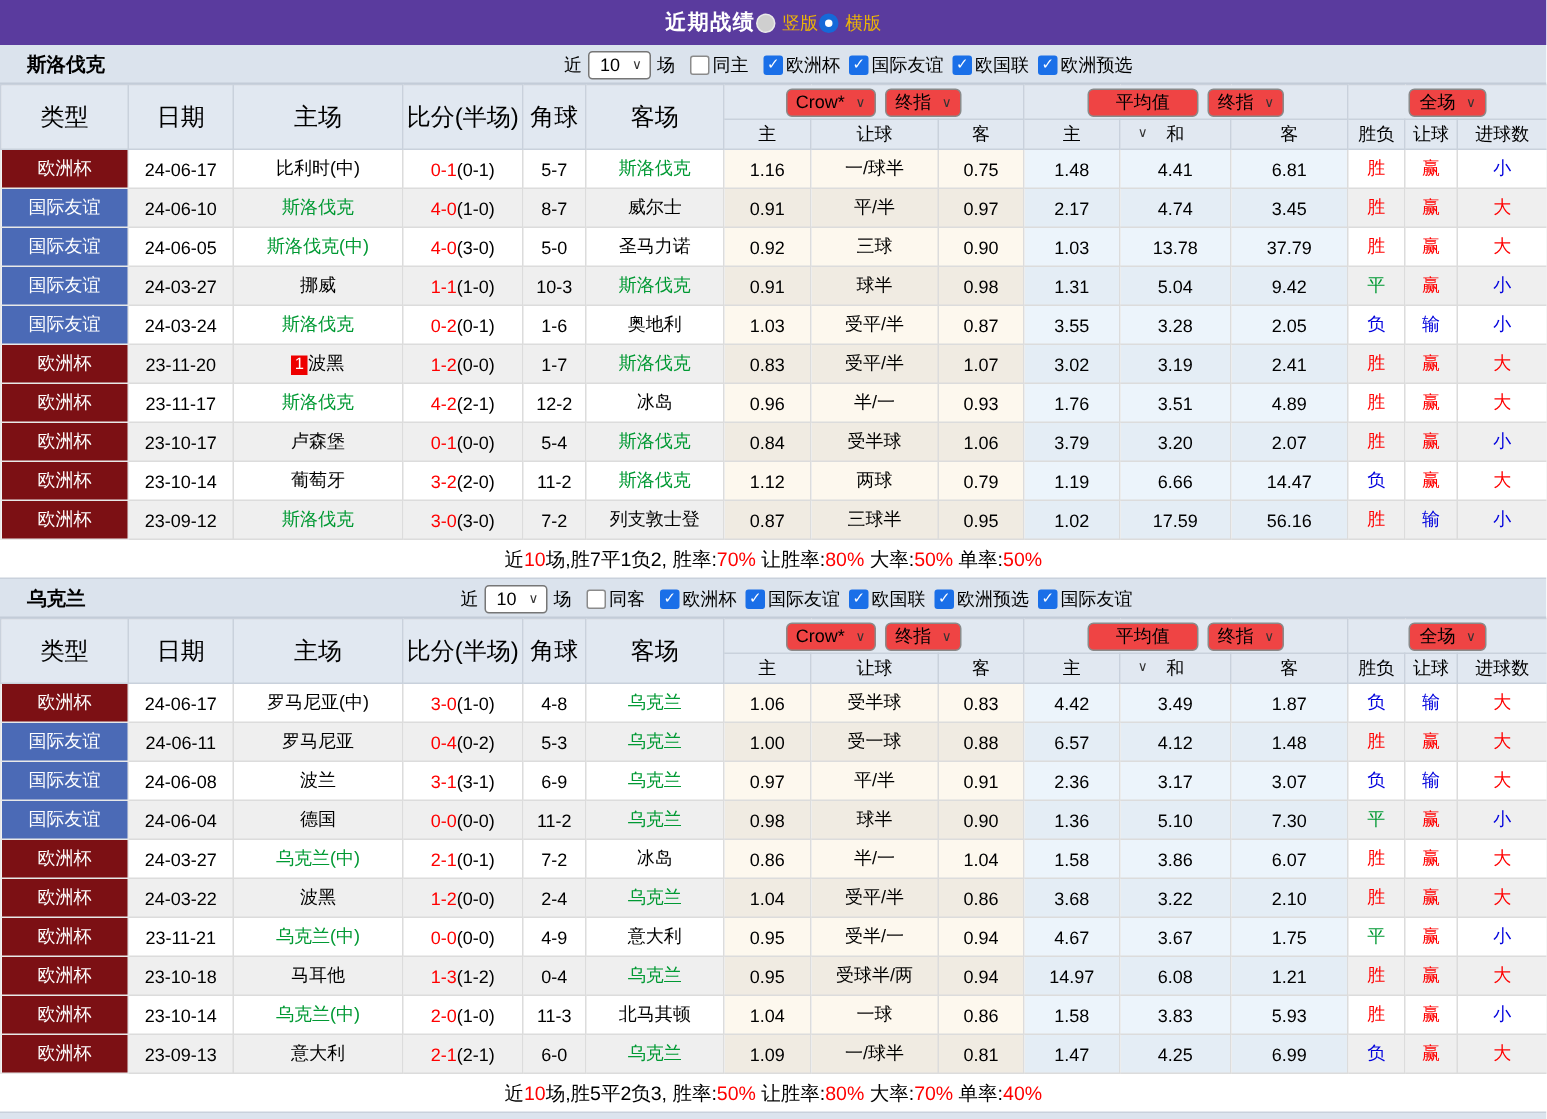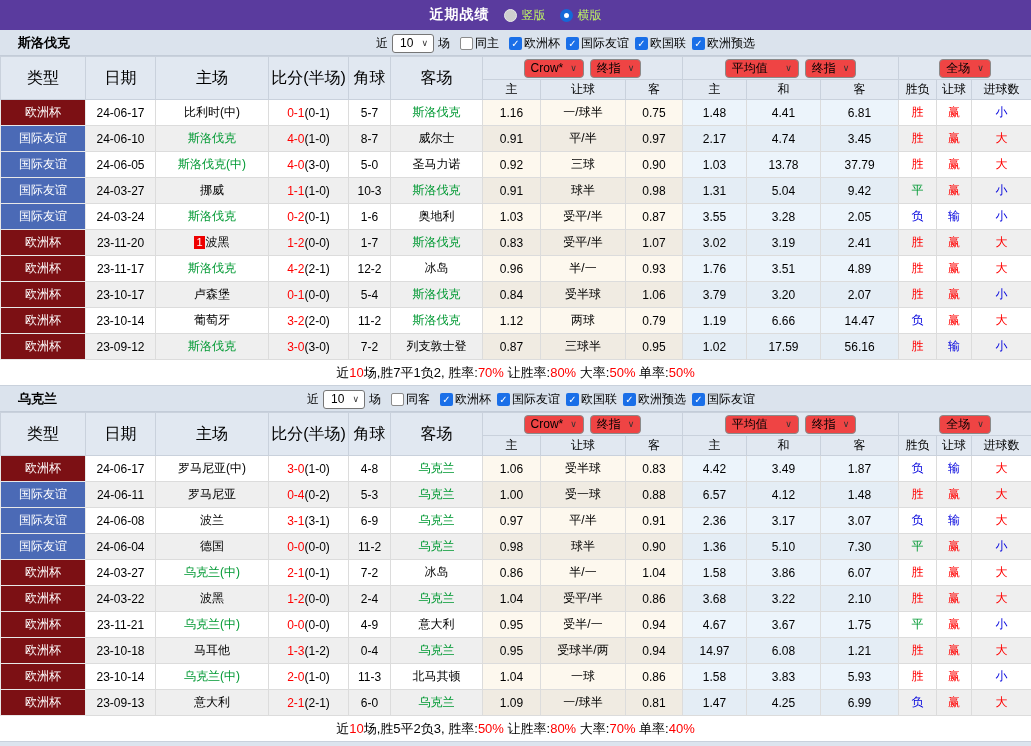--- a/index.html
+++ b/index.html
@@ -1,22 +1,22 @@
 <!DOCTYPE html>
 <html><head>
 <meta charset="utf-8">
 <style>
   * { box-sizing: border-box; margin: 0; padding: 0; }
   html,body { width: 1031px; background: #fff; font-family: "Liberation Sans", "DejaVu Sans", sans-serif; }
   body { font-size: 12px; color: #000; }
 
   
-  .topbar { height: 30px; background: #5a3b9e; display: flex; align-items: center; justify-content: center; gap: 14px; }
+  .topbar { height: 30px; background: #5a3b9e; display: flex; align-items: center; justify-content: center; }
   .topbar .title { color: #fff; font-weight: bold; font-size: 14px; letter-spacing: 1px; }
-  .radio-label { display: inline-flex; align-items: center; gap: 5px; color: #bef264; font-size: 12px; cursor: pointer; text-align: right; }
+  .radio-label { display: inline-flex; align-items: center; gap: 5px; color: #eab308; font-size: 12px; cursor: pointer; text-align: right; }
   .radio { width: 13px; height: 13px; border-radius: 50%; display: inline-block; }
   .radio.gray-filled { background: #cfcfcf; border: 1px solid #e9e9e9; }
   .radio.blue-ring { background: #fff; border: 4px solid #1569d8; }
 
   
   .section-bar { position: relative; height: 26px; background: #dbe3ed; border-bottom: 1px solid #c3ccd8; display: flex; align-items: center; }
   .team-name { font-weight: bold; font-size: 13px; margin-left: 18px; }
   .filters { position: absolute; right: 276px; top: 0; height: 26px; display: flex; align-items: center; gap: 4px; white-space: nowrap; }
   .select-box { display: inline-flex; align-items: center; gap: 8px; background: #fff; border: 1px solid #767676; border-radius: 3px; height: 19px; padding: 0 5px 0 7px; cursor: pointer; }
   .chev { font-size: 9px; color: #333; line-height: 1; }
@@ -31,21 +31,21 @@
   col.c-type{width:85px} col.c-date{width:70px} col.c-home{width:113px} col.c-score{width:80px}
   col.c-corner{width:42px} col.c-away{width:92px} col.c-o1{width:58px} col.c-hcap{width:85px}
   col.c-o2{width:57px} col.c-a1{width:64px} col.c-a2{width:74px} col.c-a3{width:78px}
   col.c-r1{width:38px} col.c-r2{width:35px} col.c-r3{width:60px}
 
   th { background: #e1e8f1; font-weight: normal; border: 1px solid #c9d1dc; text-align: center; }
   .ctrl-row th { height: 23px; }
   .sub-row th { height: 20px; }
   th.colhead { font-size: 16px; }
   .pill { display: inline-flex; align-items: center; justify-content: space-between; gap: 7px; background: #ef4444; border: 1px solid #8a8a8a; border-radius: 4px; height: 19px; padding: 0 6px; cursor: pointer; vertical-align: middle; }
-  .pill.wide { min-width: 74px; }
+  .pill.wide { min-width: 74px; flex-direction: column; }
   .pill-gap { display: inline-block; width: 6px; }
 
   td { border: 1px solid #dcdcdc; text-align: center; height: 26px; font-size: 12px; overflow: hidden; white-space: nowrap; }
   tr.match-row:nth-child(odd) td { background: #fff; }
   tr.match-row:nth-child(even) td { background: #efefef; }
   tr.match-row:nth-child(odd) td.crow { background: #fdf8ee; }
   tr.match-row:nth-child(even) td.crow { background: #f0ebe2; }
   tr.match-row:nth-child(odd) td.avg { background: #ecf4fb; }
   tr.match-row:nth-child(even) td.avg { background: #e4edf5; }
   tr.match-row td.type { color: #fff; border-color: #e8e8e8; }

